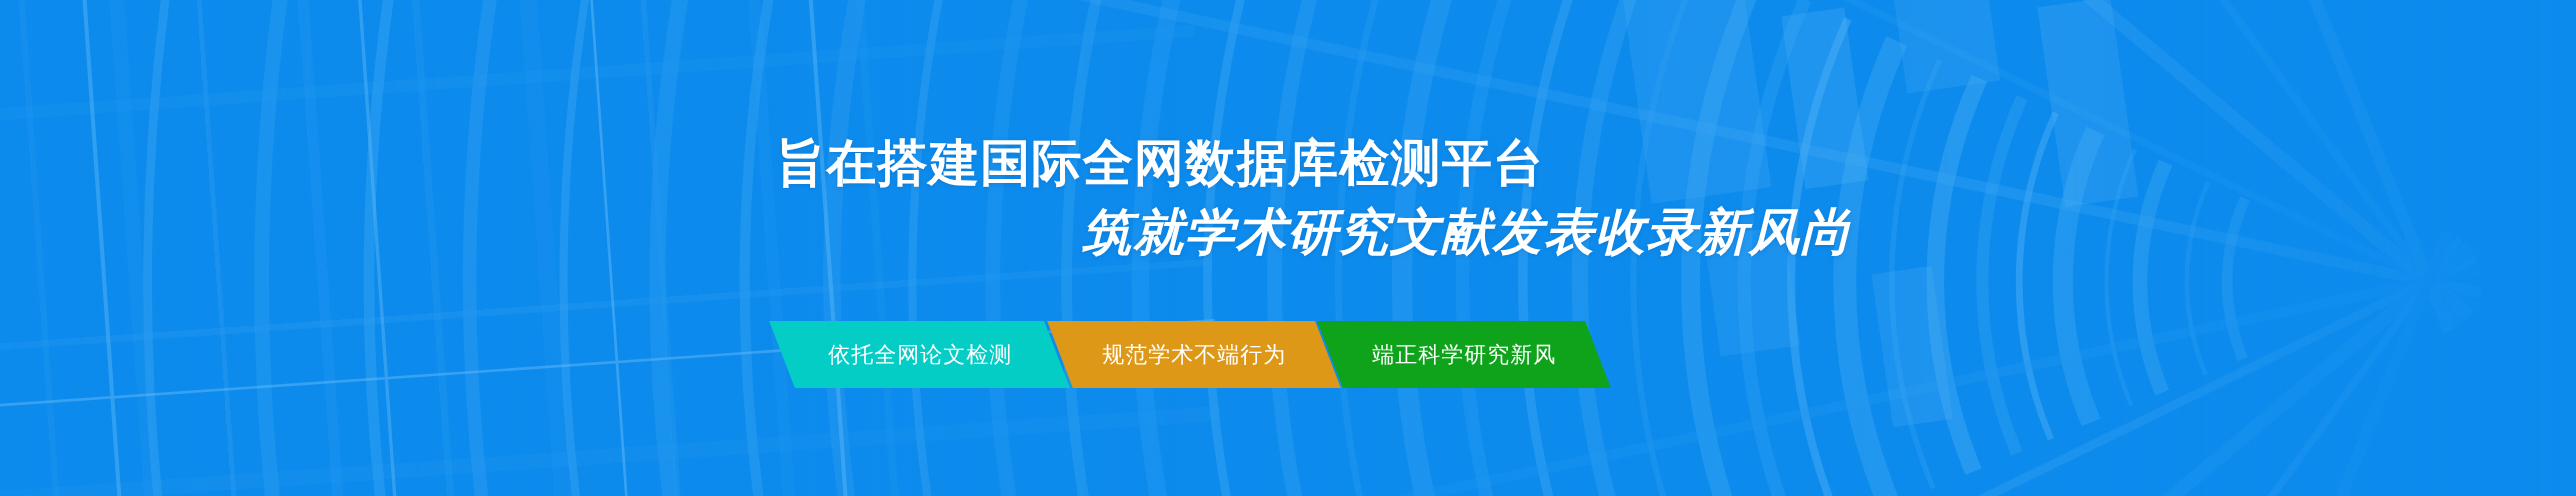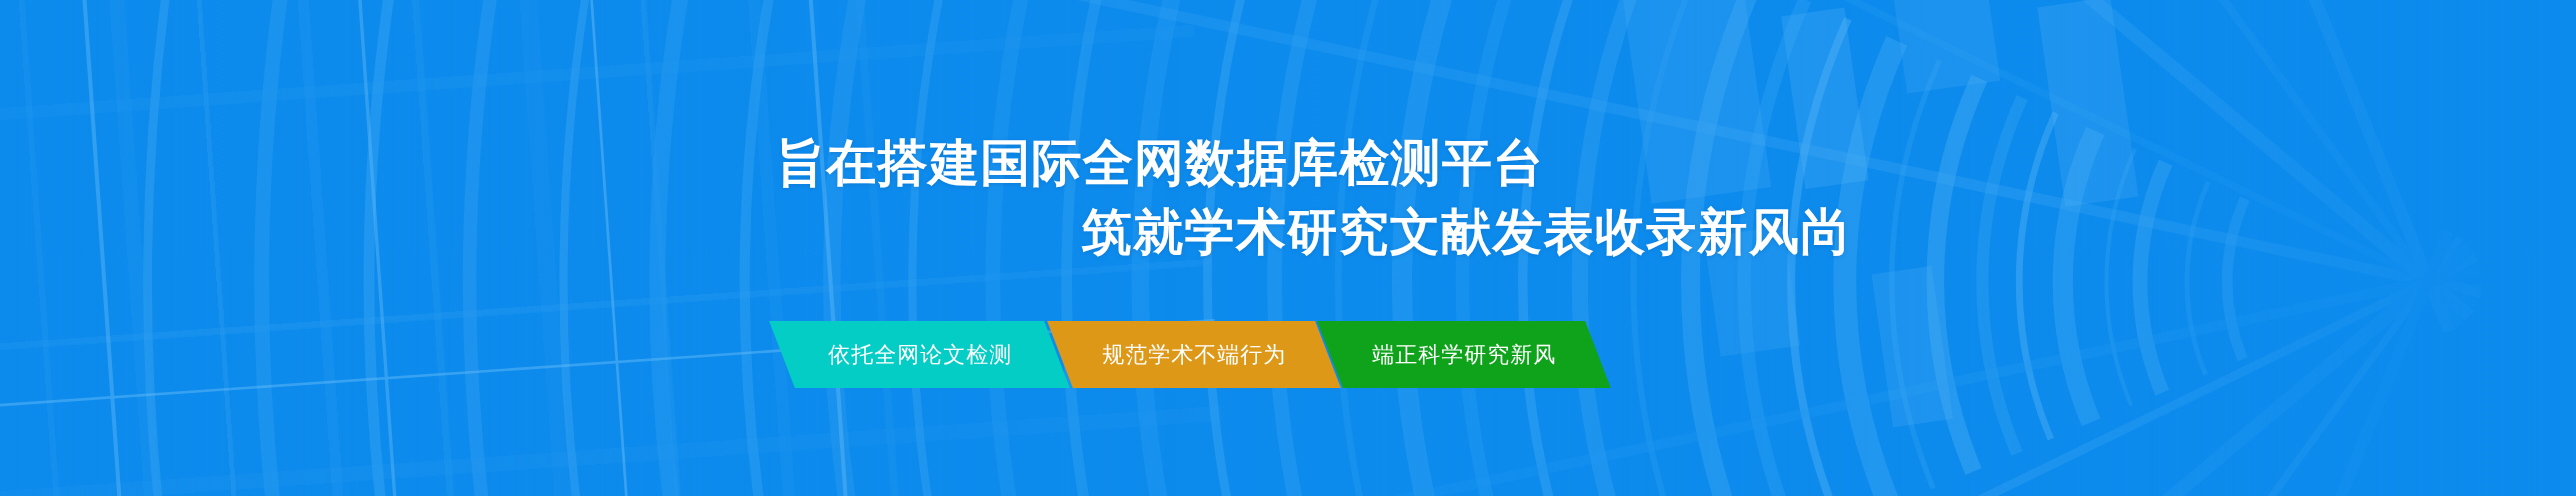--- a/index.html
+++ b/index.html
@@ -43,20 +43,21 @@
     left:775px;
     top:131px;
     font-size:50px;
     line-height:64px;
   }
   .title-line-2{
     left:1082px;
     top:200px;
     font-size:50px;
     line-height:64px;
+    font-style:italic;
   }
 
   
   .tag-strip{
     position:absolute;
     left:782px;
     top:321px;
     height:67px;
     display:flex;
     z-index:6;

